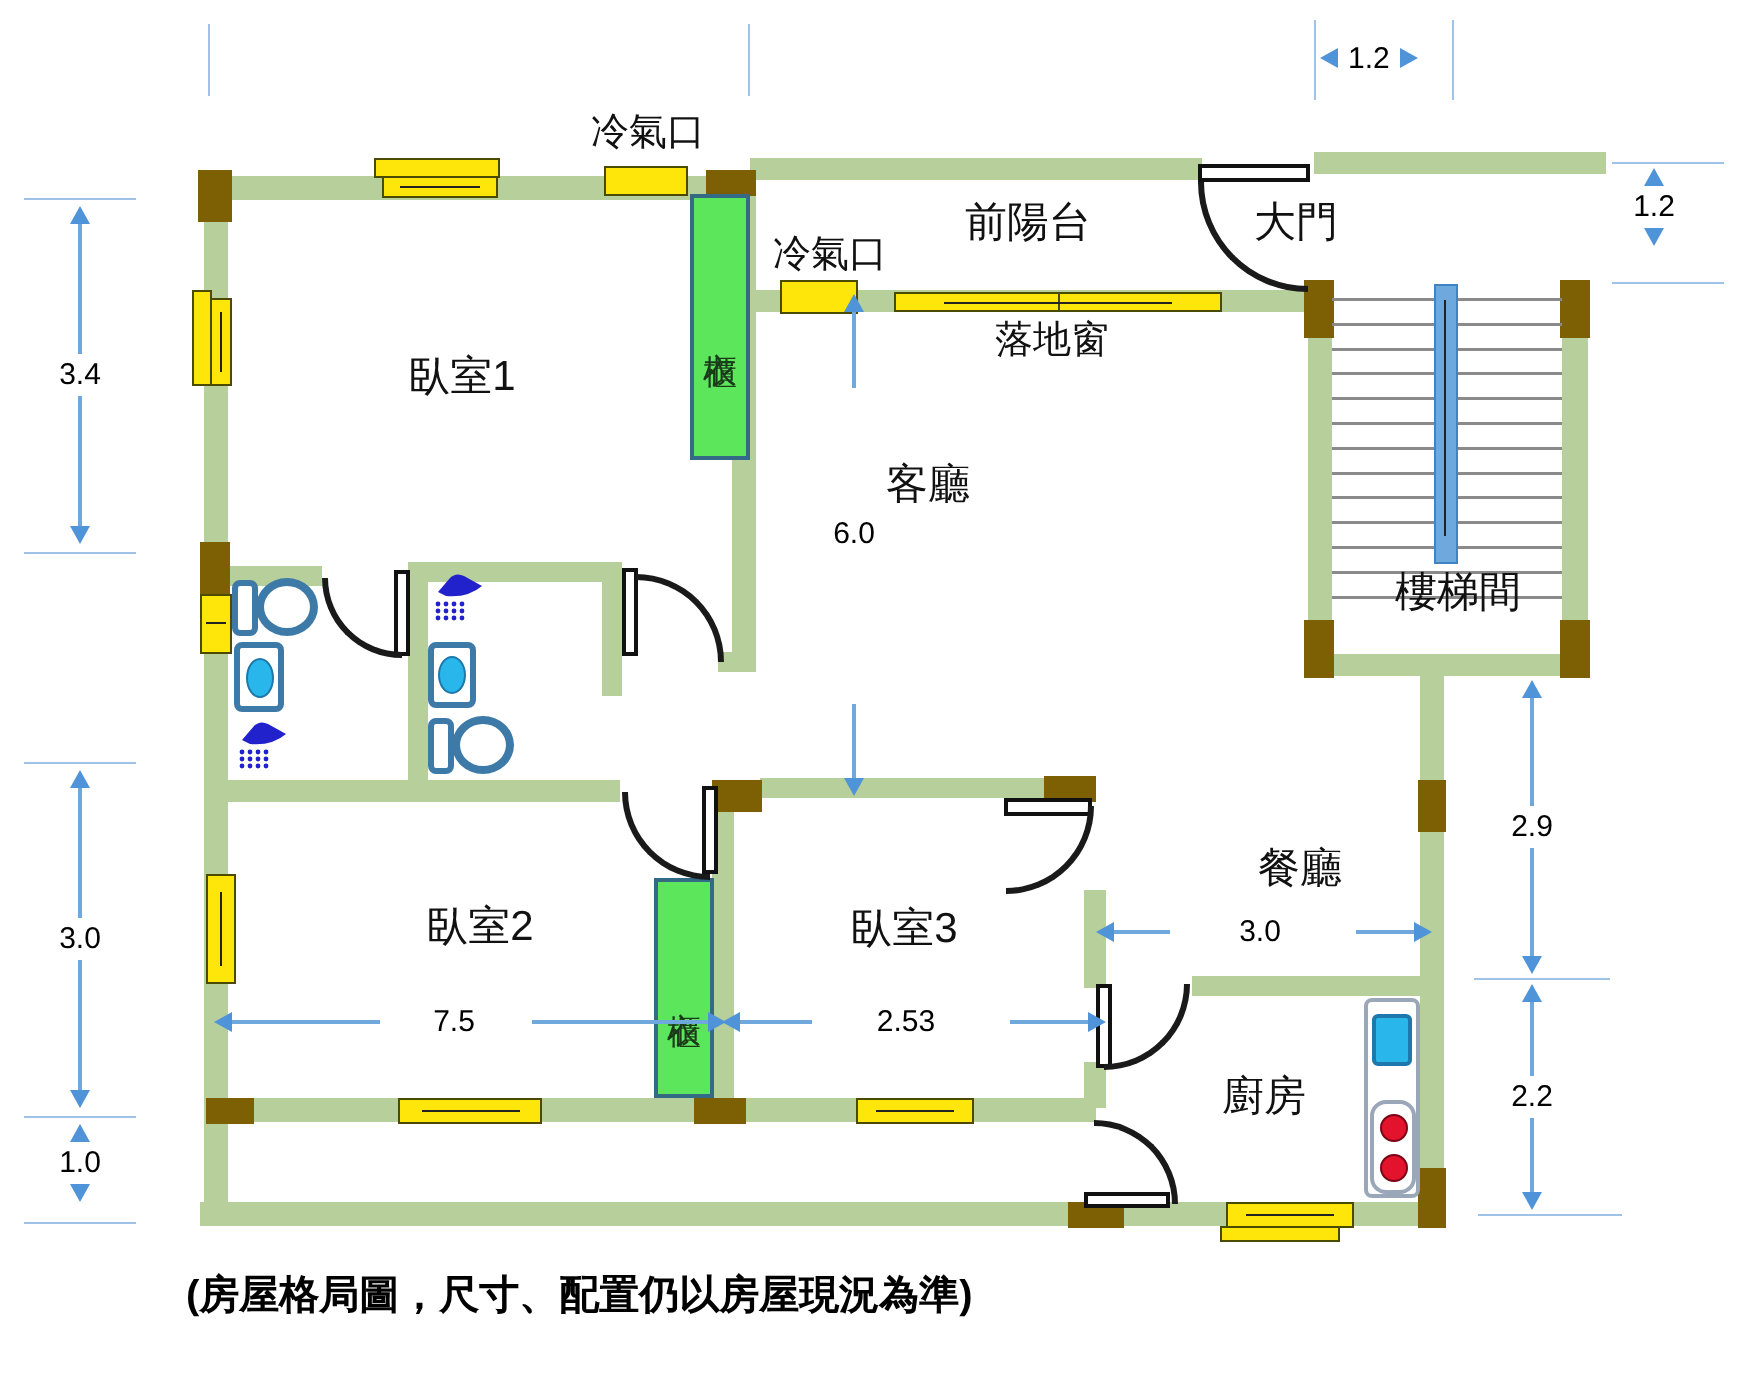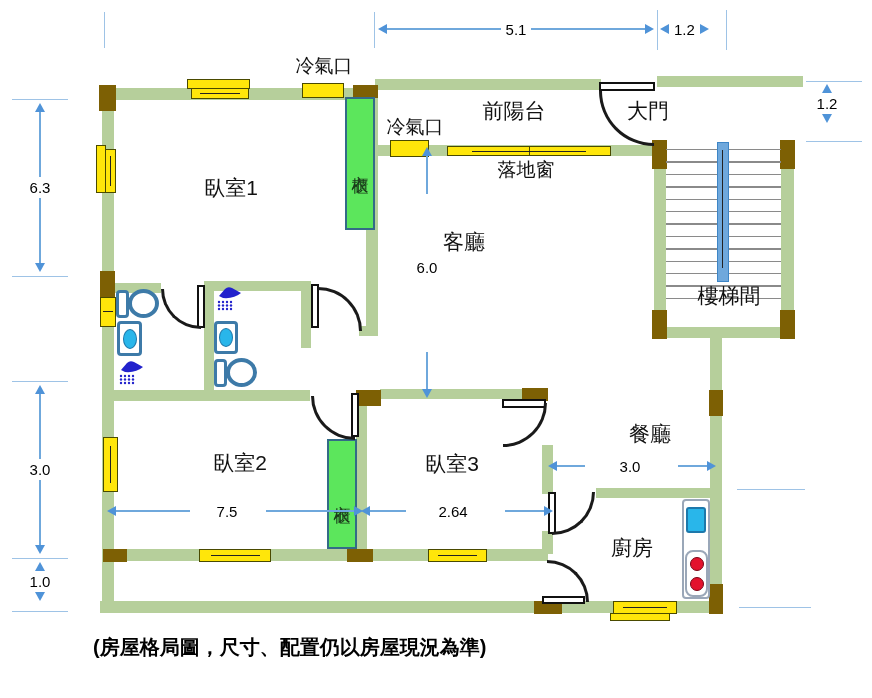--- a/index.html
+++ b/index.html
@@ -202,42 +202,35 @@
   <div class="rl" style="left:650px;top:434px">餐廳</div>
   <div class="rl" style="left:632px;top:548px">廚房</div>
   <div class="rl sm" style="left:324px;top:66px">冷氣口</div>
   <div class="rl sm" style="left:415px;top:127px">冷氣口</div>
   <div class="rl sm" style="left:526px;top:170px">落地窗</div>
 
   <div class="tick" style="left:104px;top:12px;width:1px;height:36px"></div>
   <div class="tick" style="left:374px;top:12px;width:1px;height:36px"></div>
   <div class="tick" style="left:657px;top:10px;width:1px;height:40px"></div>
   <div class="tick" style="left:726px;top:10px;width:1px;height:40px"></div>
-  <div class="dim" style="left:378px;top:21px;width:276px;height:16px">
-    <div class="hl"></div>
-      <div class="ln"></div>
-      <div class="lb">5.1</div>
-      <div class="ln"></div>
-      <div class="hr"></div>
-  </div>
   <div class="dim" style="left:660px;top:21px;width:64px;height:16px">
     <div class="hl"></div>
       <div class="lb">1.2</div>
       <div class="hr"></div>
   </div>
 
   <div class="tick" style="left:12px;top:99px;width:56px;height:1px"></div>
   <div class="tick" style="left:12px;top:276px;width:56px;height:1px"></div>
   <div class="tick" style="left:12px;top:381px;width:56px;height:1px"></div>
   <div class="tick" style="left:12px;top:558px;width:56px;height:1px"></div>
   <div class="tick" style="left:12px;top:611px;width:56px;height:1px"></div>
   <div class="dim v" style="left:27px;top:103px;width:26px;height:169px">
     <div class="hu"></div>
       <div class="ln"></div>
-      <div class="lb">6.3</div>
+      <div class="lb">3.4</div>
       <div class="ln"></div>
       <div class="hd"></div>
   </div>
   <div class="dim v" style="left:27px;top:385px;width:26px;height:169px">
     <div class="hu"></div>
       <div class="ln"></div>
       <div class="lb">3.0</div>
       <div class="ln"></div>
       <div class="hd"></div>
   </div>
@@ -249,31 +242,45 @@
 
   <div class="tick" style="left:806px;top:81px;width:56px;height:1px"></div>
   <div class="tick" style="left:806px;top:141px;width:56px;height:1px"></div>
   <div class="dim v" style="left:814px;top:84px;width:26px;height:55px">
     <div class="hu"></div>
       <div class="lb">1.2</div>
       <div class="hd"></div>
   </div>
   <div class="tick" style="left:737px;top:489px;width:68px;height:1px"></div>
   <div class="tick" style="left:739px;top:607px;width:72px;height:1px"></div>
+  <div class="dim v" style="left:750px;top:340px;width:32px;height:147px">
+    <div class="hu"></div>
+      <div class="ln"></div>
+      <div class="lb">2.9</div>
+      <div class="ln"></div>
+      <div class="hd"></div>
+  </div>
+  <div class="dim v" style="left:750px;top:492px;width:32px;height:113px">
+    <div class="hu"></div>
+      <div class="ln"></div>
+      <div class="lb">2.2</div>
+      <div class="ln"></div>
+      <div class="hd"></div>
+  </div>
 
   <div class="ar vv u" style="left:426px;top:156px;height:38px"></div>
   <div class="dlb" style="left:427px;top:267px">6.0</div>
   <div class="ar vv d" style="left:426px;top:352px;height:37px"></div>
 
   <div class="ar h l" style="left:116px;top:510px;width:74px"></div>
   <div class="dlb" style="left:227px;top:511px">7.5</div>
   <div class="ar h r" style="left:266px;top:510px;width:88px"></div>
 
   <div class="ar h l" style="left:370px;top:510px;width:36px"></div>
-  <div class="dlb" style="left:453px;top:511px">2.64</div>
+  <div class="dlb" style="left:453px;top:511px">2.53</div>
   <div class="ar h r" style="left:505px;top:510px;width:39px"></div>
 
   <div class="ar h l" style="left:557px;top:465px;width:28px"></div>
   <div class="dlb" style="left:630px;top:466px">3.0</div>
   <div class="ar h r" style="left:678px;top:465px;width:29px"></div>
 
   <div class="title">
       <span class="t2">(房屋格局圖，尺寸、配置仍以房屋現況為準)</span>
   </div>
 

